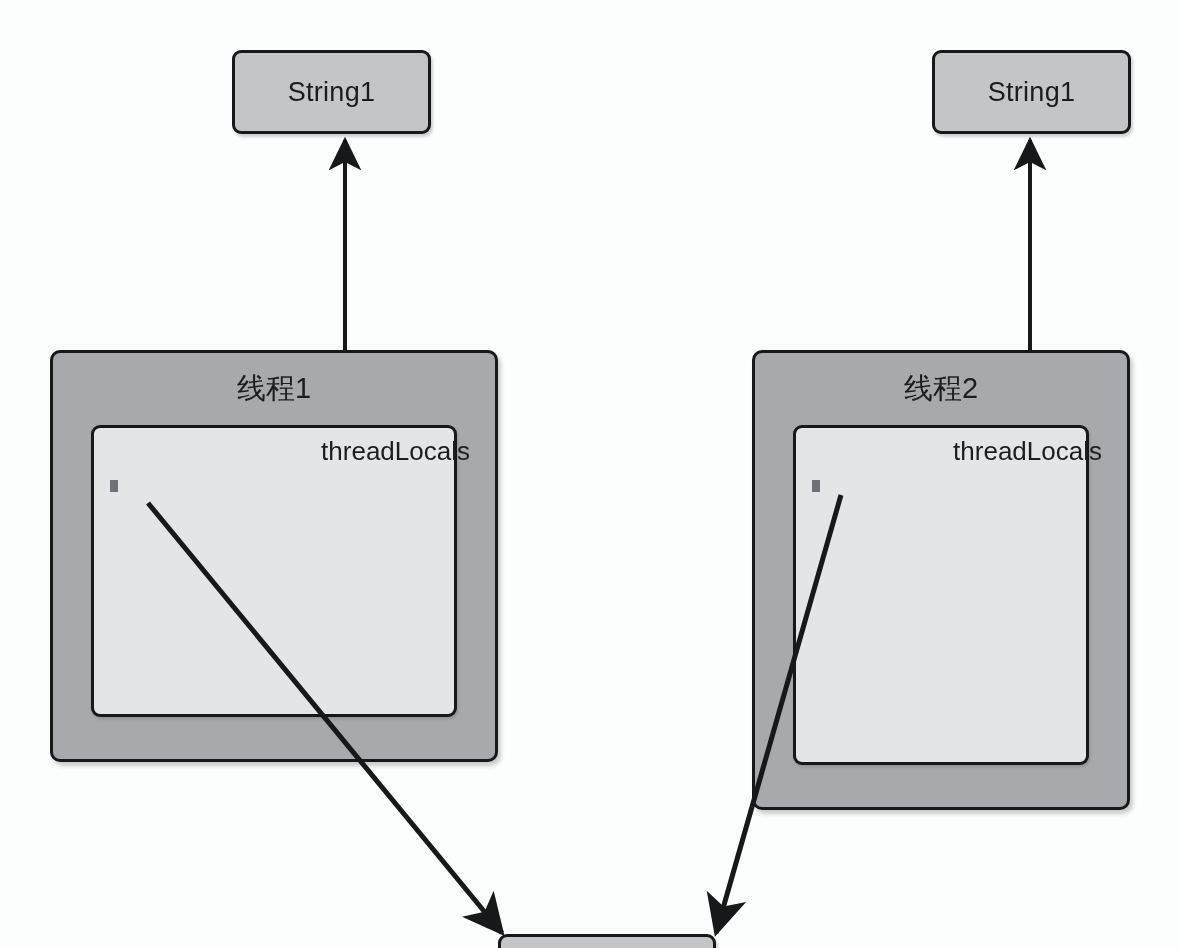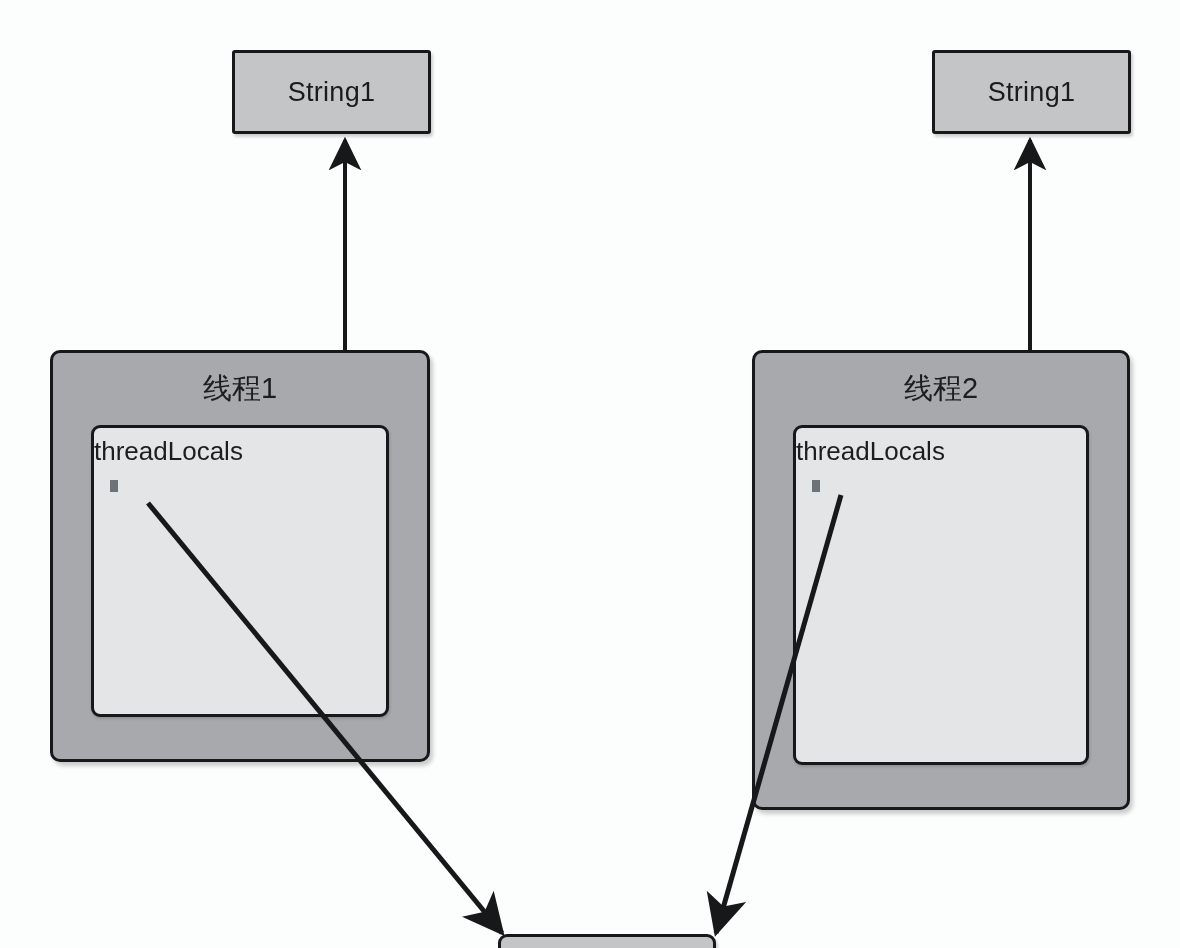--- a/index.html
+++ b/index.html
@@ -25,21 +25,21 @@
   }
   .svg-layer.below { z-index: 1; }
   .svg-layer.above { z-index: 5; }
 
   
   .obj-box {
     position: absolute;
     z-index: 3;
     background: #c3c5c7;
     border: 3px solid #17181a;
-    border-radius: 3px;
+    border-radius: 9px;
     box-sizing: border-box;
     display: flex;
     align-items: center;
     justify-content: center;
     box-shadow: 2px 3px 3px rgba(0,0,0,0.18);
   }
   .obj-label {
     font-size: 27px;
     color: #1a1b1d;
     letter-spacing: 0.3px;
@@ -76,23 +76,24 @@
     border: 3px solid #17181a;
     border-radius: 9px;
     box-sizing: border-box;
     box-shadow: 1px 2px 3px rgba(0,0,0,0.14);
   }
   .locals-title {
     position: absolute;
     top: 8px;
     left: 0;
     width: 100%;
-    text-align: left;
+    text-align: right;
     font-size: 26px;
     color: #1c1d1f;
+    padding-left: 16px;
   }
 
   
   .entry-table {
     position: absolute;
     left: 16px;
     top: 52px;
     right: 16px;
     bottom: 22px;
     border-collapse: collapse;
@@ -127,21 +128,21 @@
   </svg>
 
   <div class="obj-box" style="left:232px; top:50px; width:199px; height:84px;">
     <span class="obj-label">String1</span>
   </div>
 
   <div class="obj-box" style="left:932px; top:50px; width:199px; height:84px;">
     <span class="obj-label">String1</span>
   </div>
 
-  <div class="thread-box" style="left:50px; top:350px; width:380px; height:412px;">
+  <div class="thread-box" style="left:50px; top:350px; width:448px; height:412px;">
     <div class="thread-title">线程1</div>
 
     <div class="locals-box">
       <div class="locals-title">threadLocals</div>
       <table class="entry-table">
         <tbody>
           <tr>
             <td></td>
             <td></td>
             <td></td>

